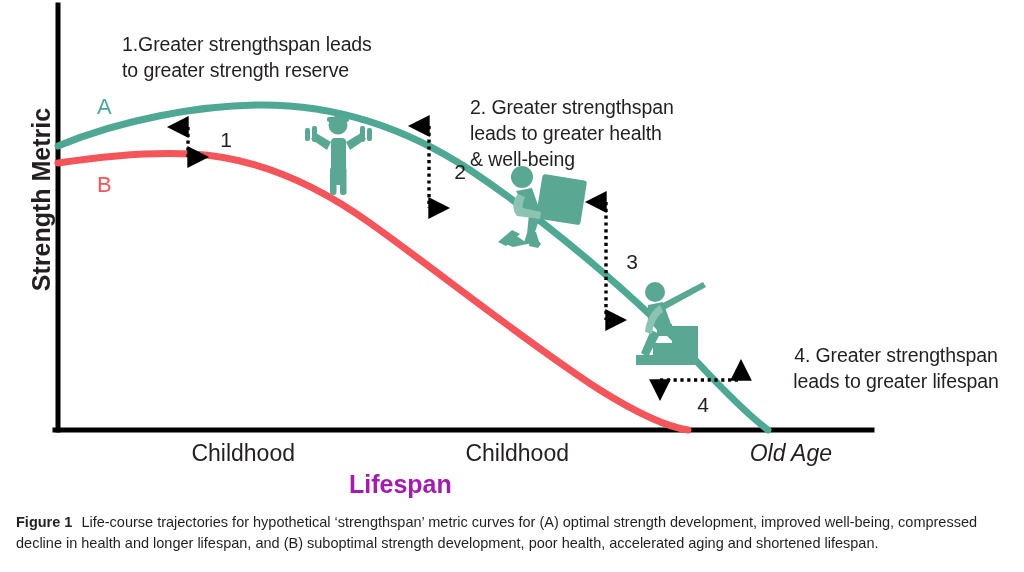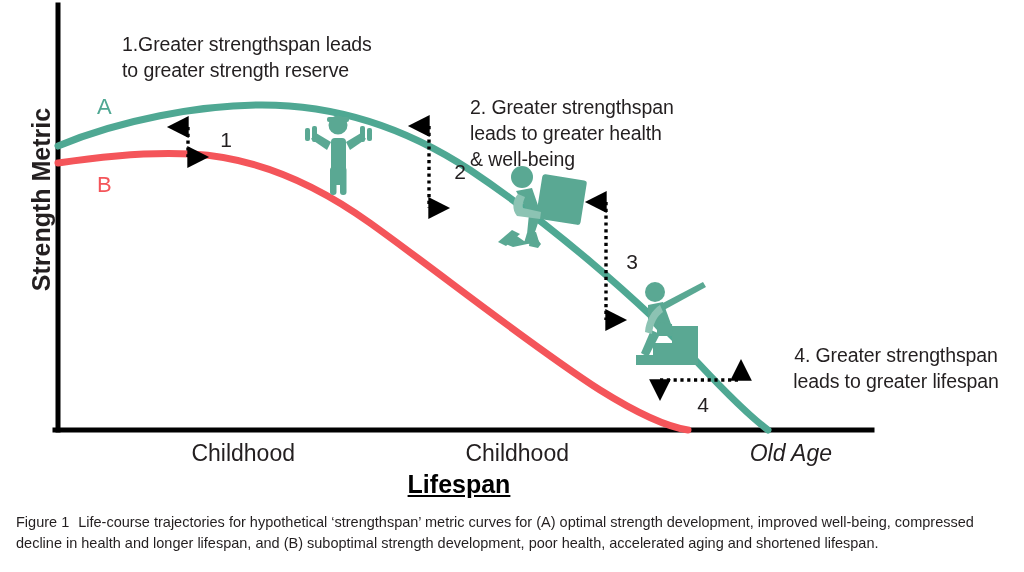--- a/index.html
+++ b/index.html
@@ -78,26 +78,25 @@
   }
   #xtick-childhood { left: 75px; }
   #xtick-adulthood { left: 349px; }
   #xtick-oldage    { left: 612px; font-style: italic; }
 
   #x-axis-title {
     position: absolute;
     left: 349px;
     top: 470px;
     width: 220px;
-    text-align: center;
+    text-align: left;
     font-family: "Liberation Sans", sans-serif;
     font-size: 25px;
     font-weight: bold;
-    color: #000000;
-    text-decoration: underline;
+    color: #a21caf;
   }
   #y-axis-title {
     position: absolute;
     left: -69px;
     top: 185px;
     width: 220px;
     text-align: center;
     font-family: "Liberation Sans", sans-serif;
     font-size: 25px;
     font-weight: bold;
@@ -109,21 +108,21 @@
     position: absolute;
     left: 16px;
     top: 512px;
     width: 992px;
     font-family: "Liberation Sans", sans-serif;
     font-size: 14.5px;
     line-height: 1.45;
     color: #231f20;
   }
   #caption-label {
-    font-weight: normal;
+    font-weight: bold;
     margin-right: 9px;
   }
 </style>
 </head>
 <body>
 
 <div id="figure-root">
 
   <div id="plot-area">
     <svg id="plot-svg" viewBox="0 0 1024 500" xmlns="http://www.w3.org/2000/svg">

